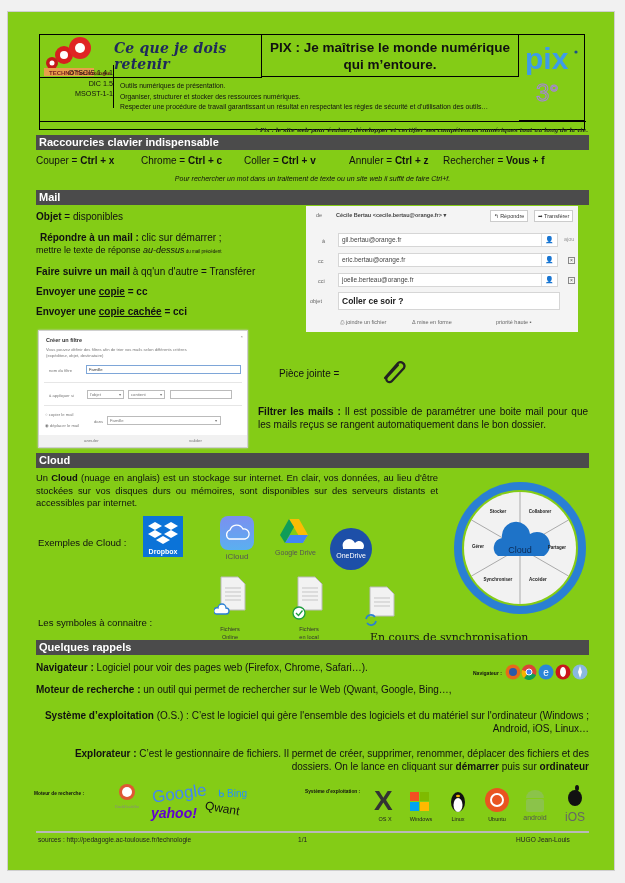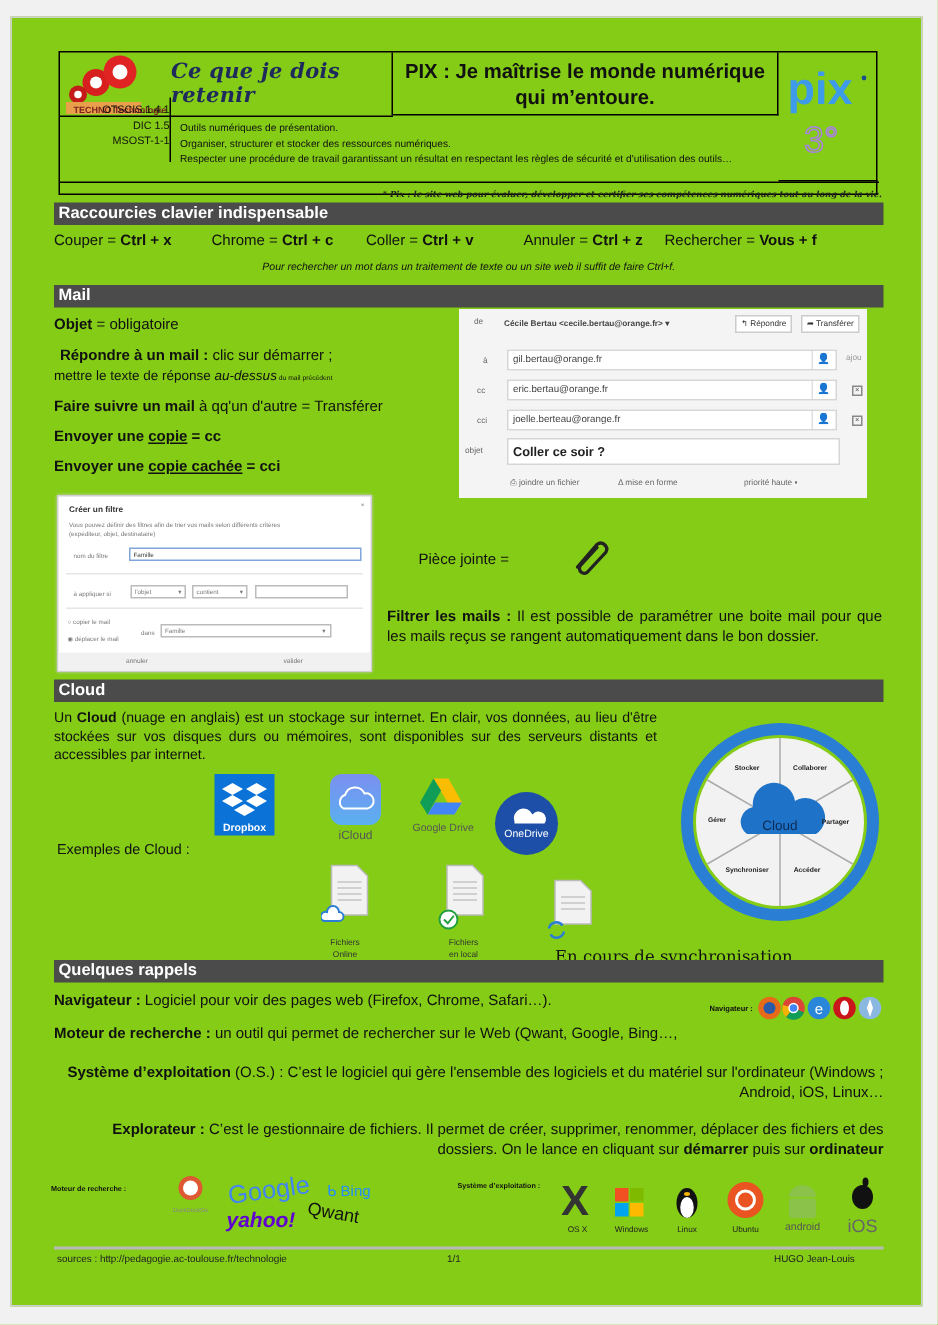--- a/index.html
+++ b/index.html
@@ -17,21 +17,21 @@
     font-weight: bold; font-size: 13.5px; text-align: center; line-height: 17px; padding-top: 4px; }
   .hdr .pixlogo { position: absolute; left: 479px; top: 0; width: 66px; height: 86px; border-bottom: 1px solid #000; }
   .hdr .row-line { position: absolute; left: 0; top: 42px; width: 222px; border-top: 1px solid #000; }
   .hdr .codes { position: absolute; left: 0; top: 30px; width: 74px; height: 43px; border-right: 1px solid #000; font-size: 7.2px; text-align: right; line-height: 10.5px; padding-top: 3px; }
   .hdr .obj { position: absolute; left: 80px; top: 43px; width: 400px; font-size: 6.8px; line-height: 10.5px; padding-top: 3px; }
   .hdr .bottom-line { position: absolute; left: 0; top: 86px; width: 546px; border-top: 1px solid #000; }
   .pixnote { position: absolute; left: 240px; top: 115px; width: 340px; text-align: right; font-family: "DejaVu Serif", serif; font-style: italic; font-size: 5.6px; font-weight: bold; color: #222; }
 
   .bar { position: absolute; left: 28px; width: 553px; height: 15px; background: #4b4b4b; color: #fff; font-weight: bold; font-size: 11px; line-height: 15px; padding-left: 3px; }
 
-  .t9 { font-size: 9.6px; margin-top: 24px; }
+  .t9 { font-size: 9.6px; }
   .t10 { font-size: 10px; text-align: right; }
   b, .b { font-weight: bold; }
   .u { text-decoration: underline; }
   .i { font-style: italic; }
 
   
   .mailbox { position: absolute; left: 305px; top: 205px; width: 272px; height: 126px; background: #f4f4f4; }
   .mlab { position: absolute; font-size: 5.5px; color: #666; }
   .mfield { position: absolute; left: 32px; width: 220px; height: 14px; background: #fff; border: 1px solid #d6d6d6; font-size: 6.5px; color: #444; line-height: 12px; padding-left: 3px; }
   .mfield .pick { position: absolute; right: 0; top: 0; width: 16px; height: 12px; border-left: 1px solid #e0e0e0; font-size: 7px; color: #555; text-align: center; }
@@ -101,21 +101,21 @@
 
   <div class="bar" style="top:123px">Raccourcies clavier indispensable</div>
   <div class="abs t10" style="left:28px; top:143px"><span>Couper = </span><b>Ctrl + x</b></div>
   <div class="abs t10" style="left:133px; top:143px"><span>Chrome = </span><b>Ctrl + c</b></div>
   <div class="abs t10" style="left:236px; top:143px"><span>Coller = </span><b>Ctrl + v</b></div>
   <div class="abs t10" style="left:341px; top:143px"><span>Annuler = </span><b>Ctrl + z</b></div>
   <div class="abs t10" style="left:435px; top:143px"><span>Rechercher = </span><b>Vous + f</b></div>
   <div class="abs i" style="left:28px; top:163px; width:553px; text-align:center; font-size:7px;">Pour rechercher un mot dans un traitement de texte ou un site web il suffit de faire Ctrl+f.</div>
 
   <div class="bar" style="top:178px">Mail</div>
-  <div class="abs t10" style="left:28px; top:199px"><b>Objet</b><span> = obligatoire</span></div>
+  <div class="abs t10" style="left:28px; top:199px"><b>Objet</b><span> = disponibles</span></div>
   <div class="abs t10" style="left:28px; top:220px; line-height:12px">
     <b>Répondre à un mail :</b><span> clic sur démarrer ;</span><br>
     <span style="font-size:9px">mettre le texte de réponse </span><span class="i" style="font-size:9px">au-dessus</span><span style="font-size:4.5px"> du mail précédent</span>
   </div>
   <div class="abs t10" style="left:28px; top:254px"><b>Faire suivre un mail</b><span> à qq'un d'autre = Transférer</span></div>
   <div class="abs t10" style="left:28px; top:274px"><b>Envoyer une </b><b class="u">copie</b><b> = cc</b></div>
   <div class="abs t10" style="left:28px; top:294px"><b>Envoyer une </b><b class="u">copie cachée</b><b> = cci</b></div>
 
   <div class="mailbox" style="left:298px; top:194px;">
     <span class="mlab" style="left:10px; top:6px">de</span>

